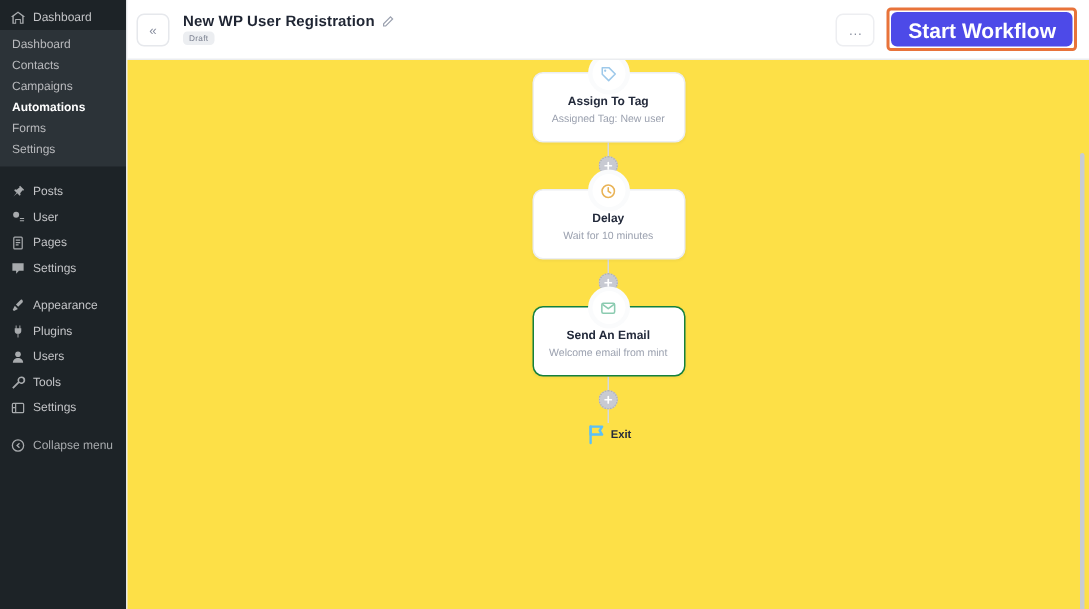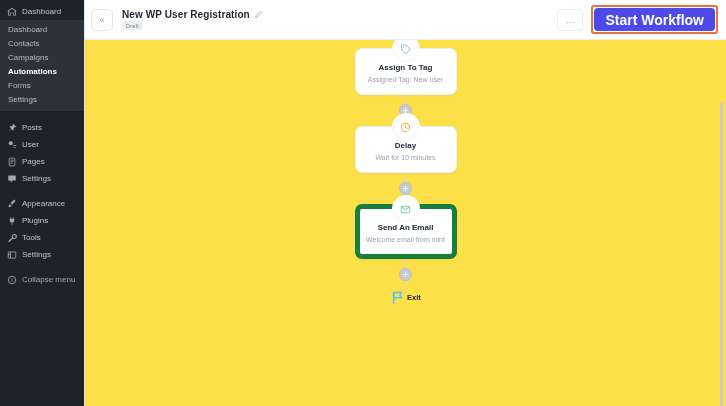--- a/index.html
+++ b/index.html
@@ -102,21 +102,21 @@
   .flow {
     position: absolute; left: 50%; transform: translateX(-50%);
     top: 8px; width: 160px;
     display: flex; flex-direction: column; align-items: center;
   }
   .node {
     width: 102px; background: #ffffff; border: 1px solid #eceef2;
     border-radius: 7px; padding: 13px 6px 9px 6px; text-align: center;
     position: relative; box-shadow: 0 1px 2px rgba(30,40,70,.05);
   }
-  .node.selected { border: 5px solid #15803d; }
+  .node.selected { border: 1px solid #15803d; }
   .node-icon {
     position: absolute; left: 50%; top: -11px; transform: translateX(-50%);
     width: 22px; height: 22px; border-radius: 50%; background: #fff;
     display: flex; align-items: center; justify-content: center;
     box-shadow: 0 0 0 3px #fafbfc;
   }
   .node-icon svg { width: 11px; height: 11px; display: block; }
   .node-title { font-size: 8px; font-weight: bold; color: #232a3b; line-height: 11px; }
   .node-sub { font-size: 7px; color: #9ba1af; line-height: 11px; margin-top: 1px; }
 
@@ -218,20 +218,29 @@
       <span class="ico">
         <svg viewBox="0 0 16 16" fill="currentColor">
             <path d="M5.5 1.5v3h-1v3a3 3 0 003 3v4h1v-4a3 3 0 003-3v-3h-1v-3h-1v3h-3v-3z"></path>
           </svg>
       </span>
       <span>Plugins</span>
     </div>
     <div class="wp-item">
       <span class="ico">
         <svg viewBox="0 0 16 16" fill="currentColor">
+            <circle cx="8" cy="5" r="3"></circle>
+            <path d="M2.5 14c0-3 2.5-5 5.5-5s5.5 2 5.5 5z"></path>
+          </svg>
+      </span>
+      <span>Users</span>
+    </div>
+    <div class="wp-item">
+      <span class="ico">
+        <svg viewBox="0 0 16 16" fill="currentColor">
             <path d="M11.5 1.5a4 4 0 00-3.6 5.7L1.8 13.3l1.4 1.4 6.1-6.1A4 4 0 1011.5 1.5zm0 1.6a2.4 2.4 0 110 4.8 2.4 2.4 0 010-4.8z"></path>
           </svg>
       </span>
       <span>Tools</span>
     </div>
     <div class="wp-item">
       <span class="ico">
         <svg viewBox="0 0 16 16" fill="none" stroke="currentColor" stroke-width="1.3">
             <rect x="2" y="3" width="12" height="10" rx="1"></rect>
             <path d="M5.5 3v10M2 7.5h3.5"></path>

